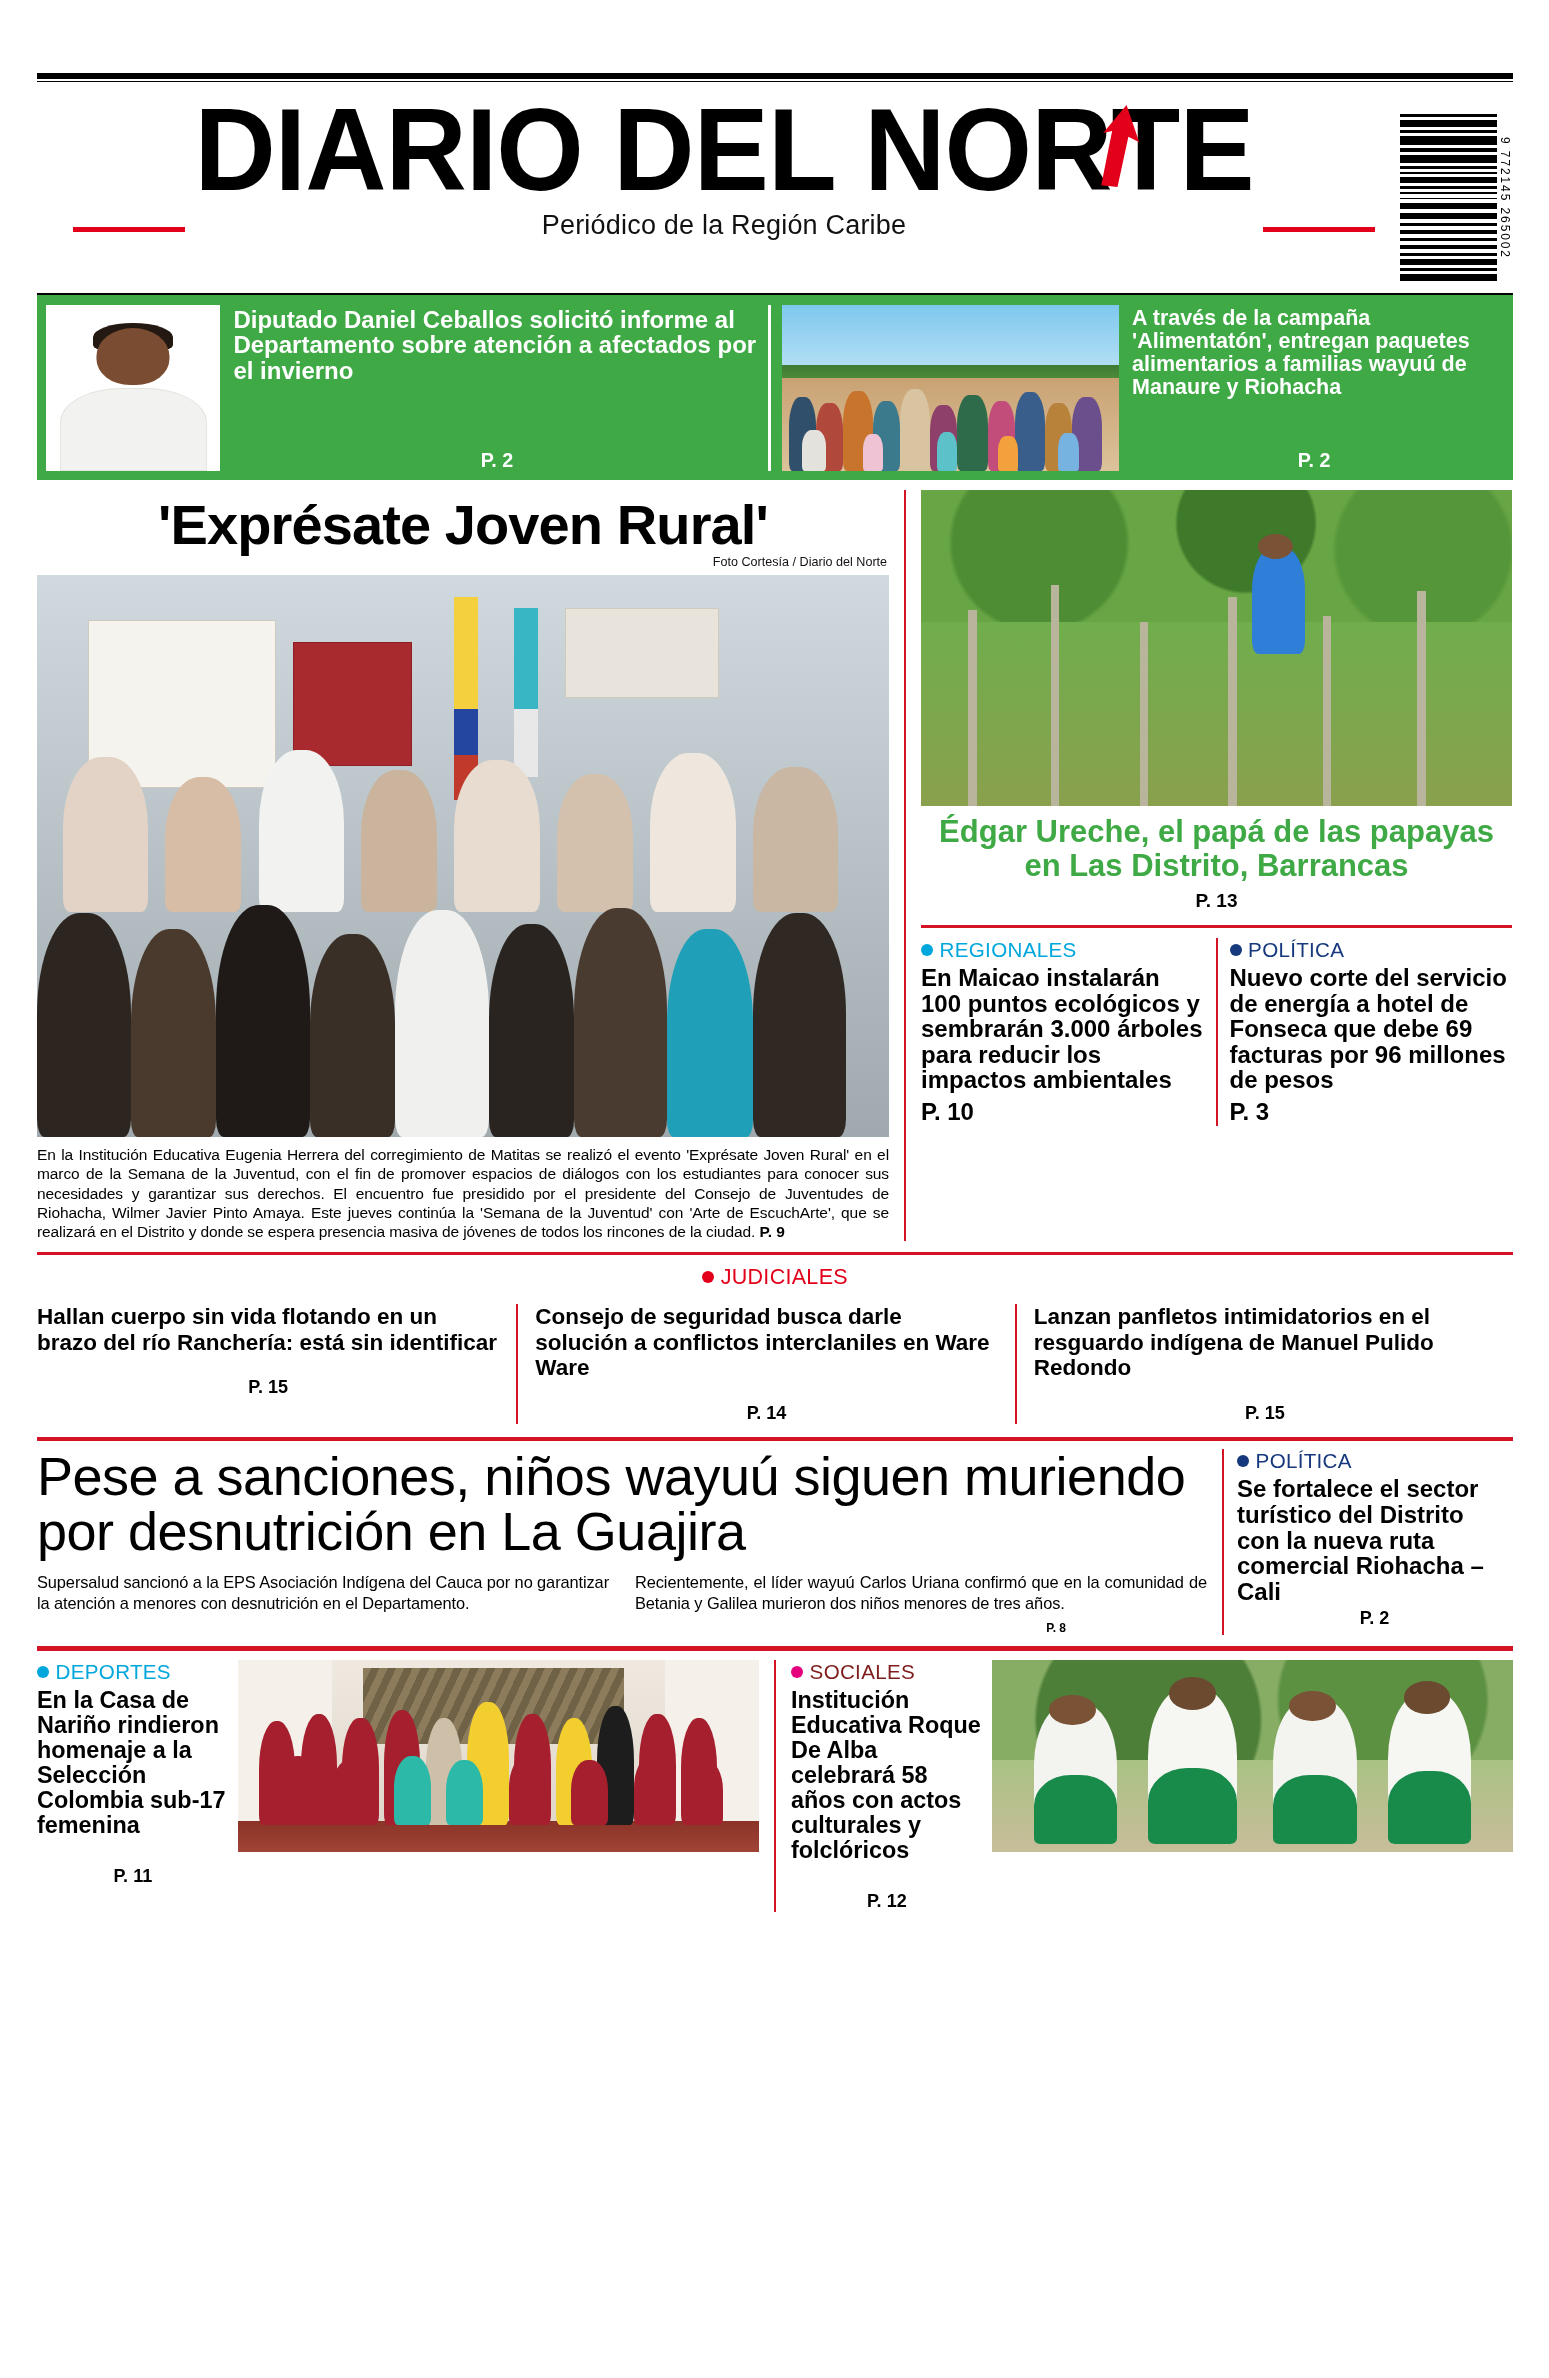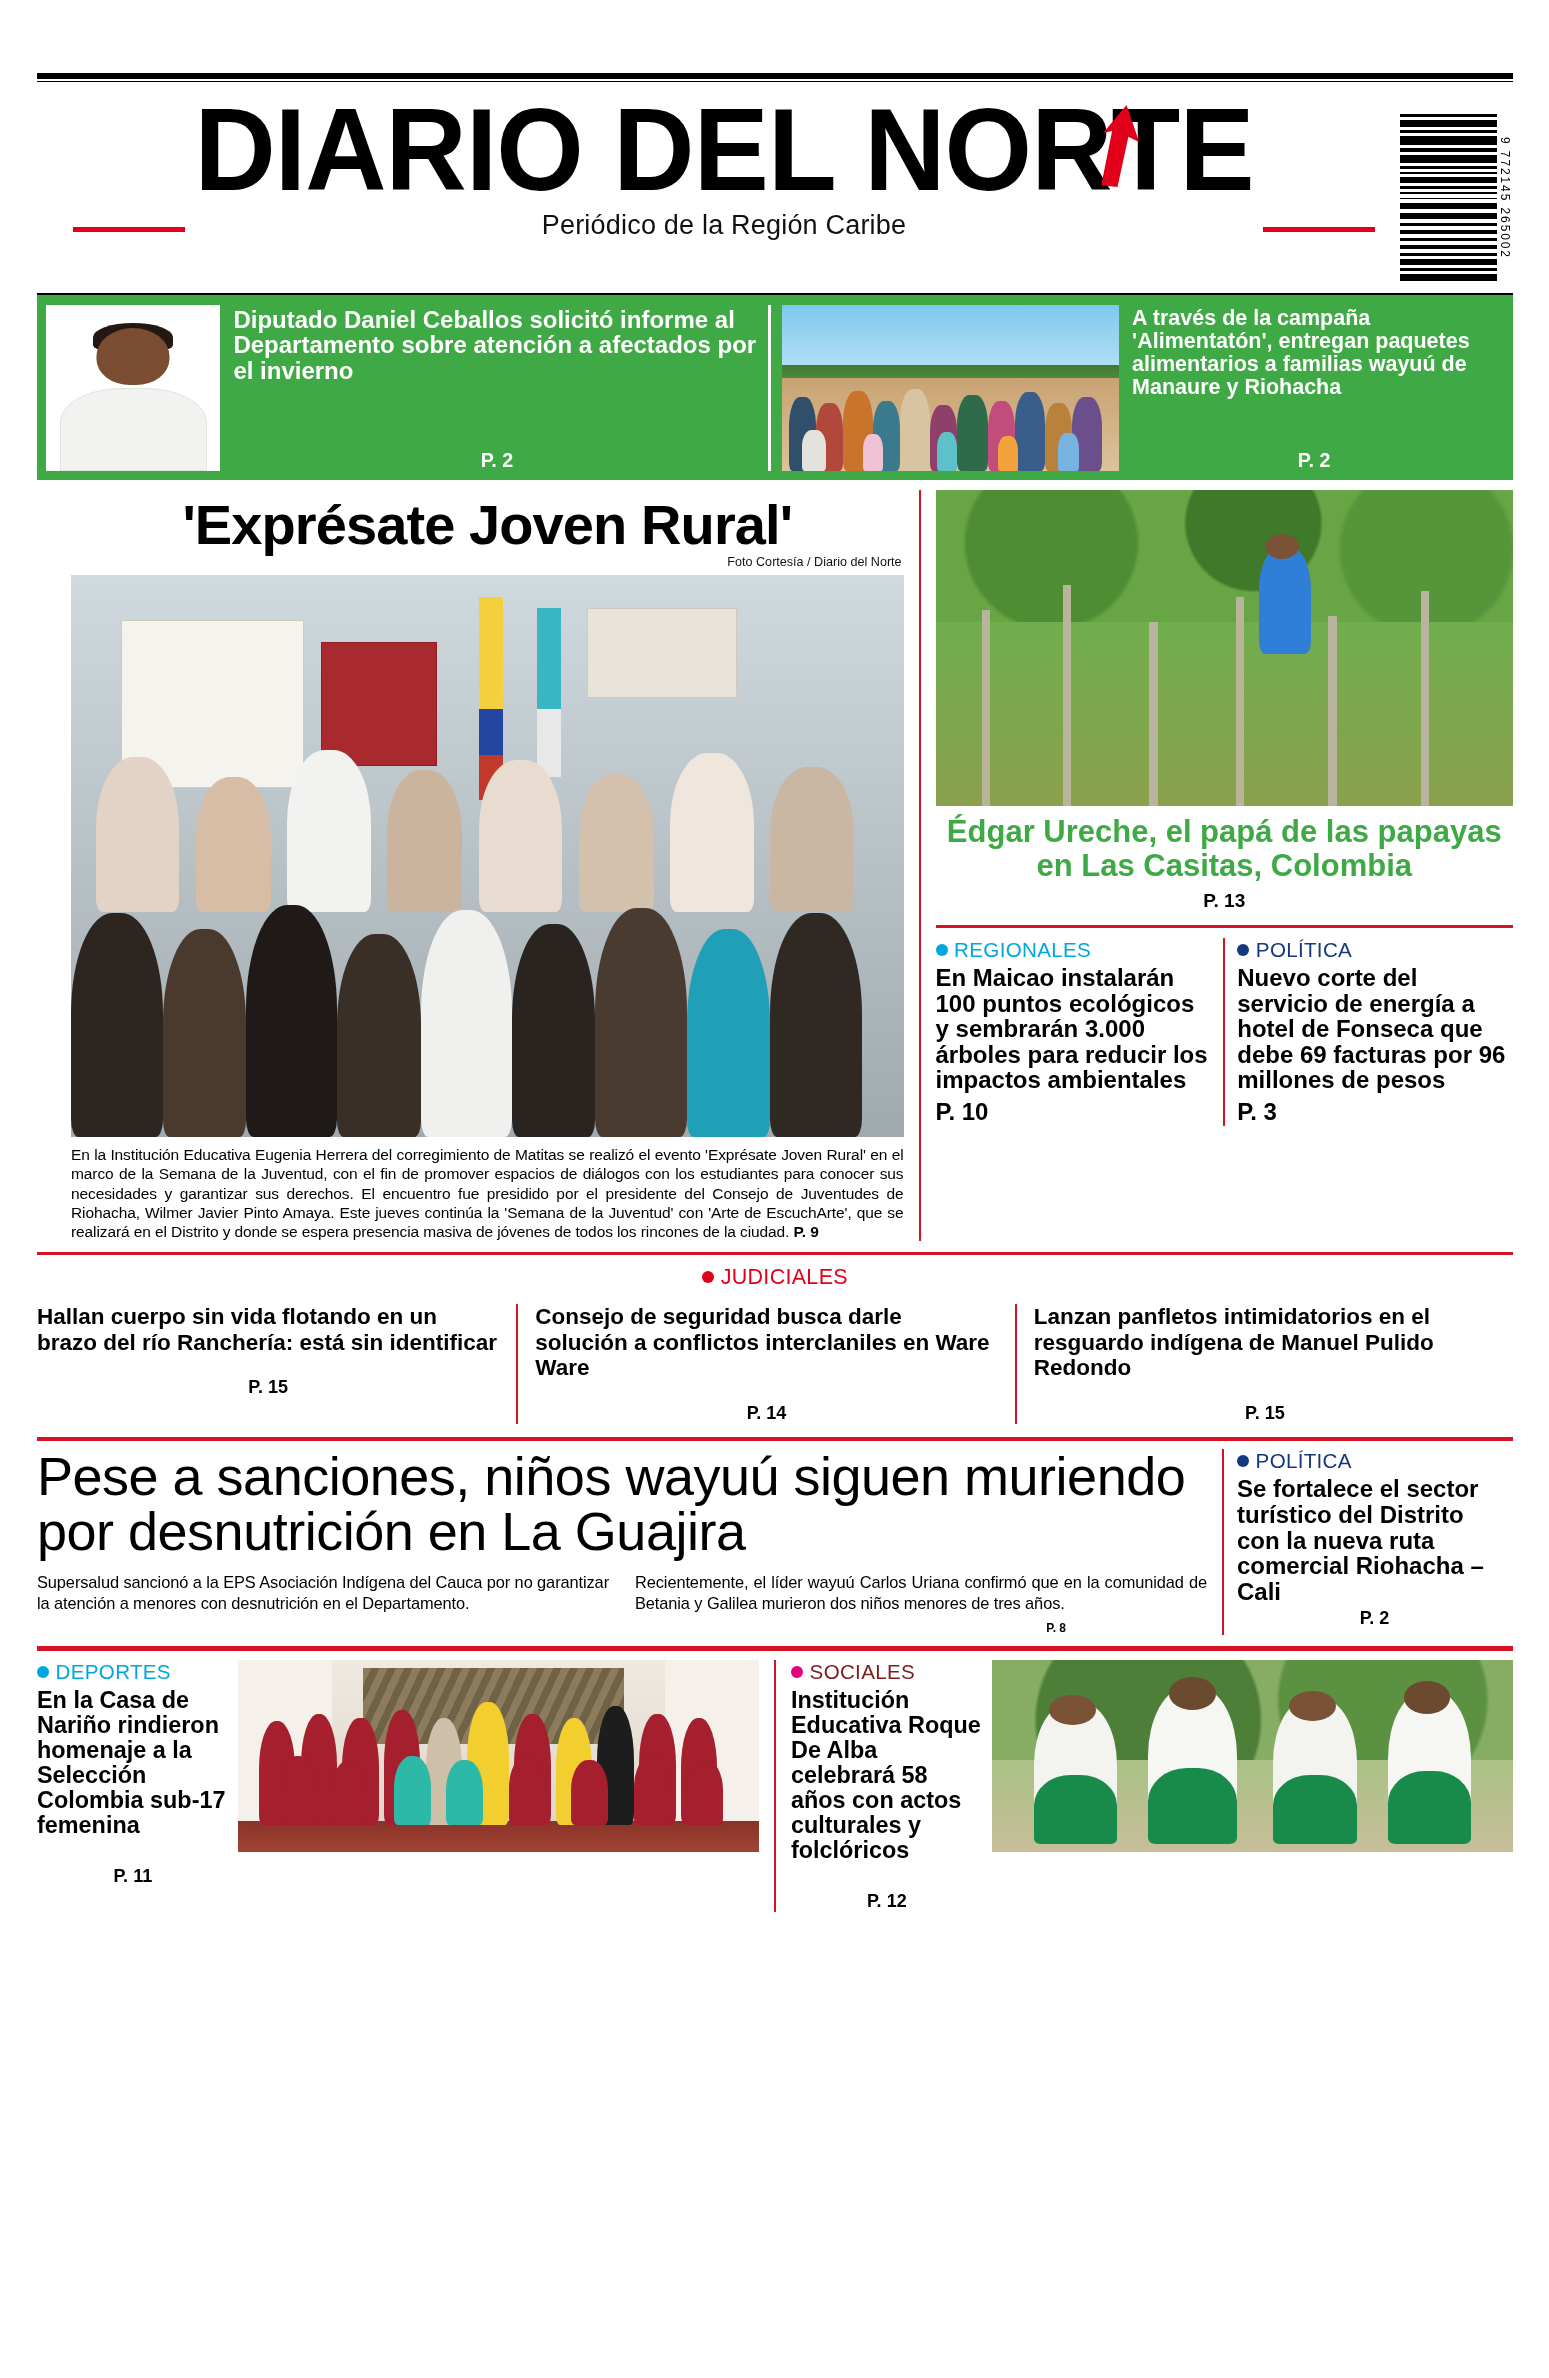--- a/index.html
+++ b/index.html
@@ -142,21 +142,21 @@
   }
   .gb-text.small { font-size: 21.5px; }
   .gb-page {
     margin-top: auto;
     text-align: center;
     font-size: 19.7px;
     font-weight: 700;
   }
 
   
-  .main-grid { display: flex; margin-top: 9.4px; margin-left: 34px; }
+  .main-grid { display: flex; margin-top: 9.4px; }
   .col-left { width: 867px; padding-right: 15px; }
   .col-right { width: 608px; border-left: 2.8px solid #d41425; padding-left: 15px; }
 
   .lead-title {
     font-family: "Liberation Sans Narrow", "Liberation Sans", sans-serif;
     font-size: 56px;
     font-weight: 700;
     text-align: center;
     letter-spacing: -0.9px;
     line-height: 1;
@@ -520,21 +520,21 @@
           <div class="trunk" style="left:22%;height:70%"></div>
           <div class="trunk" style="left:37%;height:58%"></div>
           <div class="trunk" style="left:52%;height:66%"></div>
           <div class="trunk" style="left:68%;height:60%"></div>
           <div class="trunk" style="left:84%;height:68%"></div>
           <div style="position:absolute;left:56%;top:18%;width:9%;height:34%;background:#2f7fd8;border-radius:40% 40% 12% 12%"></div>
           <div style="position:absolute;left:57%;top:14%;width:6%;height:8%;background:#7a5236;border-radius:50%"></div>
         </div>
       </div>
 
-      <div class="rc-title">Édgar Ureche, el papá de las papayas en Las Casitas, Colombia</div>
+      <div class="rc-title">Édgar Ureche, el papá de las papayas en Las Distrito, Barrancas</div>
       <div class="rc-page">P. 13</div>
       <div class="rc-sep"></div>
 
       <div class="rc-two">
         <div class="rc-col">
           <div class="kicker regionales">
             <span class="dot"></span>
             <span>REGIONALES</span>
           </div>
           <div class="rc-head">En Maicao instalarán 100 puntos ecológicos y sembrarán 3.000 árboles para reducir los impactos ambientales</div>

